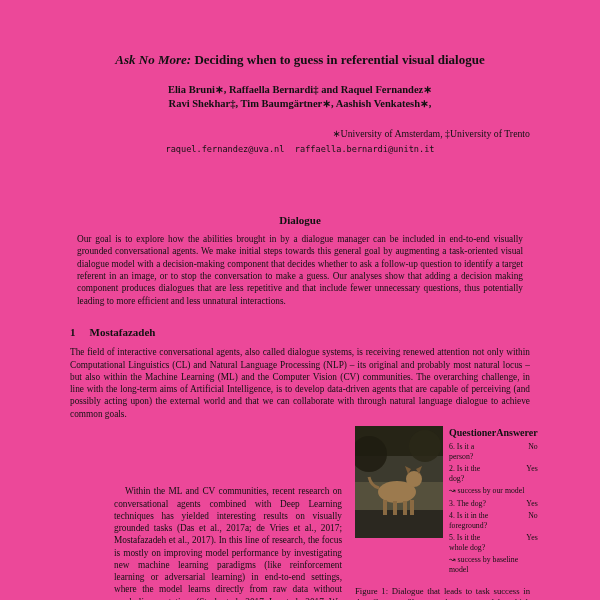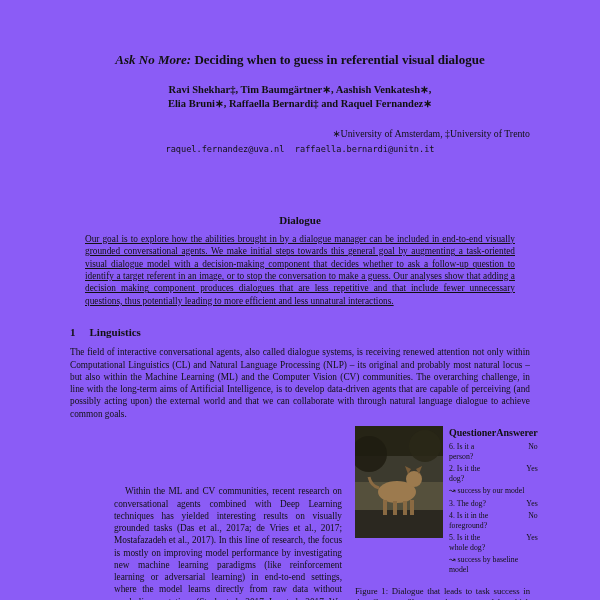--- a/index.html
+++ b/index.html
@@ -1,30 +1,30 @@
 <!DOCTYPE html>
 <html><head>
 <meta charset="utf-8">
 <style>
   html, body { margin: 0; padding: 0; background: #ffffff; }
   .page {
     width: 600px; height: 600px; box-sizing: border-box;
-    background: #8b5cf6; color: #111;
+    background: #ec4899; color: #111;
     font-family: "Liberation Serif", serif;
     padding: 52px 70px 0 70px;
     overflow: hidden;
     position: relative;
   }
   .title { font-size: 13px; font-weight: bold; text-align: center; margin: 0 0 15px 0; line-height: 1.25; }
   .title-prefix { font-style: italic; }
   .authors { text-align: center; font-weight: bold; font-size: 10.5px; line-height: 1.35; }
   .affiliations { text-align: right; font-size: 9.8px; margin-top: 16px; }
   .emails { text-align: center; font-family: "DejaVu Sans Mono", monospace; font-size: 8.6px; margin-top: 5px; white-space: pre; }
   .abstract-heading { text-align: center; font-weight: bold; font-size: 11px; margin-top: 60px; margin-bottom: 7px; }
-  .abstract-text { font-size: 9.3px; line-height: 1.34; text-align: justify; margin: 0 15px; text-decoration: underline; }
+  .abstract-text { font-size: 9.3px; line-height: 1.34; text-align: justify; margin: 0 7px; }
   .section-heading { font-weight: bold; font-size: 11px; margin-top: 19px; margin-bottom: 8px; }
   .sec-num { margin-right: 14px; }
   .body-text { font-size: 9.3px; line-height: 1.32; text-align: justify; margin: 0; }
   .two-col { display: flex; gap: 13px; margin-top: 6px; align-items: flex-end; margin-left: 44px; }
   .col-left { width: 228px; flex: 0 0 auto; }
   .indent { text-indent: 11px; }
   .col-right { flex: 1 1 auto; min-width: 0; }
   .fig-top { display: flex; gap: 6px; align-items: flex-start; }
   .fig-image { width: 88px; height: 112px; flex: 0 0 auto; display: block; }
   .fig-table { font-size: 7.8px; border-collapse: collapse; width: 100%; line-height: 1.35; }
@@ -37,32 +37,32 @@
   .caption .it { font-style: italic; }
 </style>
 </head>
 <body>
 
 <div class="page">
 
   <h1 class="title"><span class="title-prefix">Ask No More:</span><span> Deciding when to guess in referential visual dialogue</span></h1>
 
   <div class="authors">
+    <div>Elia Bruni∗, Raffaella Bernardi‡ and Raquel Fernandez∗</div>
     <div>Ravi Shekhar‡, Tim Baumgärtner∗, Aashish Venkatesh∗,</div>
-    <div>Elia Bruni∗, Raffaella Bernardi‡ and Raquel Fernandez∗</div>
   </div>
 
   <div class="affiliations">∗University of Amsterdam, ‡University of Trento</div>
 
   <div class="emails">raquel.fernandez@uva.nl  raffaella.bernardi@unitn.it</div>
 
   <div class="abstract-heading">Dialogue</div>
   <p class="abstract-text">Our goal is to explore how the abilities brought in by a dialogue manager can be included in end-to-end visually grounded conversational agents. We make initial steps towards this general goal by augmenting a task-oriented visual dialogue model with a decision-making component that decides whether to ask a follow-up question to identify a target referent in an image, or to stop the conversation to make a guess. Our analyses show that adding a decision making component produces dialogues that are less repetitive and that include fewer unnecessary questions, thus potentially leading to more efficient and less unnatural interactions.</p>
 
-  <div class="section-heading"><span class="sec-num">1</span><span>Linguistics</span></div>
+  <div class="section-heading"><span class="sec-num">1</span><span>Mostafazadeh</span></div>
 
   <p class="body-text">The field of interactive conversational agents, also called dialogue systems, is receiving renewed attention not only within Computational Linguistics (CL) and Natural Language Processing (NLP) – its original and probably most natural locus – but also within the Machine Learning (ML) and the Computer Vision (CV) communities. The overarching challenge, in line with the long-term aims of Artificial Intelligence, is to develop data-driven agents that are capable of perceiving (and possibly acting upon) the external world and that we can collaborate with through natural language dialogue to achieve common goals.</p>
 
   <div class="two-col">
 
     <p class="body-text col-left indent">Within the ML and CV communities, recent research on conversational agents combined with Deep Learning techniques has yielded interesting results on visually grounded tasks (Das et al., 2017a; de Vries et al., 2017; Mostafazadeh et al., 2017). In this line of research, the focus is mostly on improving model performance by investigating new machine learning paradigms (like reinforcement learning or adversarial learning) in end-to-end settings, where the model learns directly from raw data without symbolic annotations (Strub et al., 2017; Lu et al., 2017; Wu et al., 2017). Task accuracy, however, is not the only criterion by</p>
 
     <div class="col-right">
       <div class="fig-top">
 

